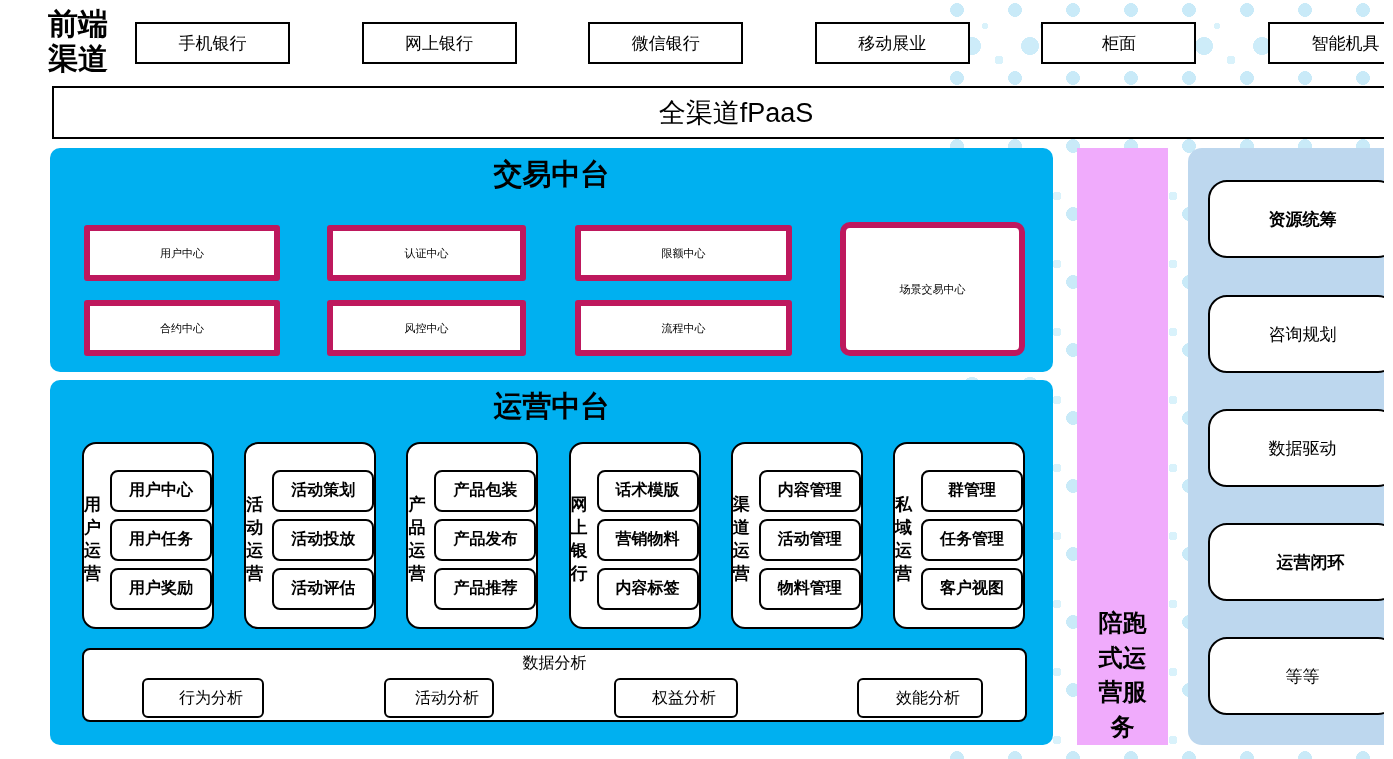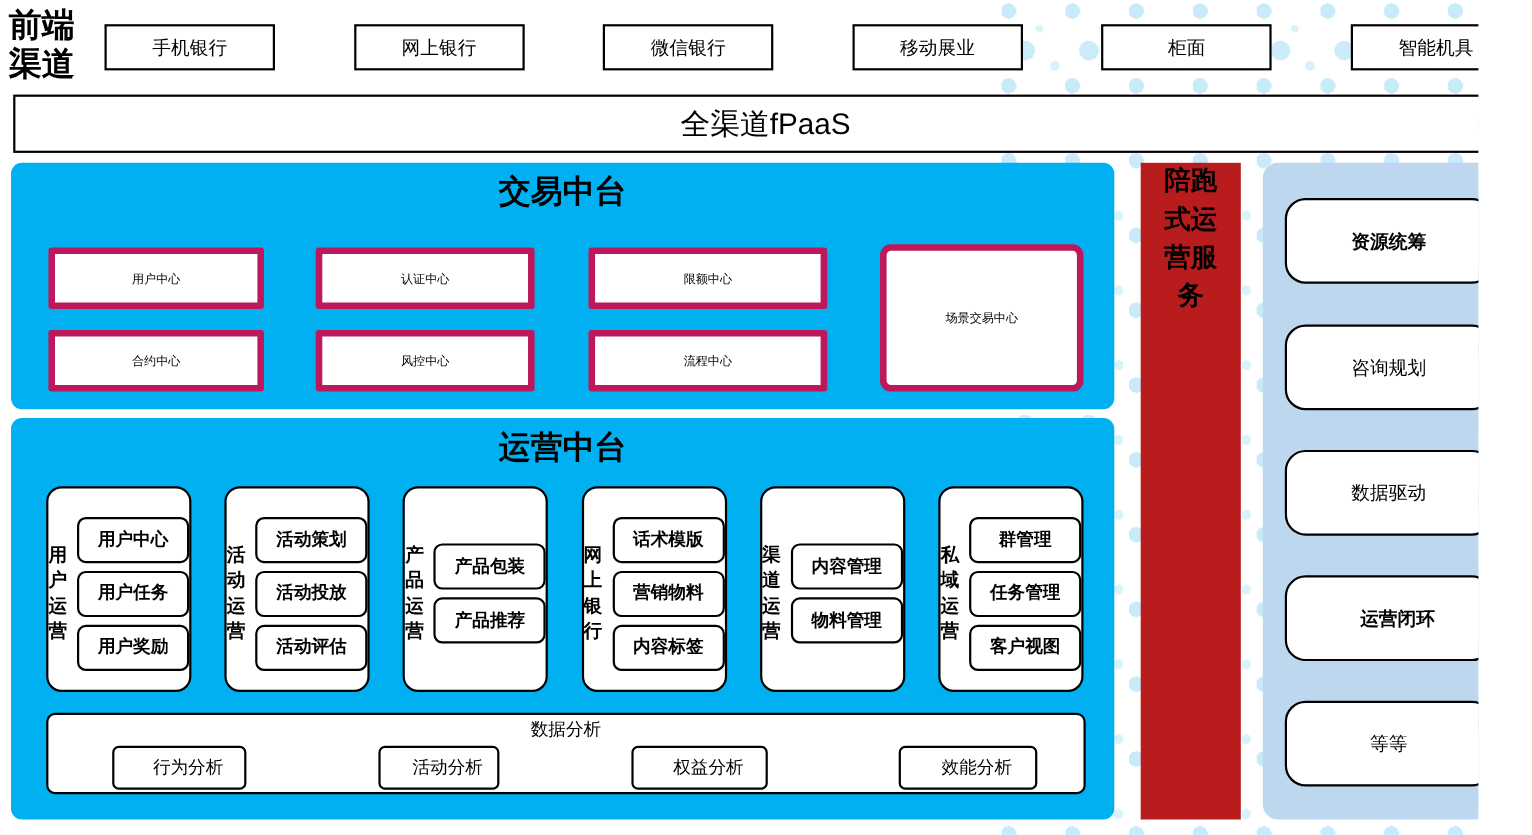--- a/index.html
+++ b/index.html
@@ -5,20 +5,21 @@
   * { margin: 0; padding: 0; box-sizing: border-box; }
   html, body { background: #ffffff; }
   body { font-family: "Liberation Sans", sans-serif; color: #000; }
 
   .canvas {
     position: relative;
     width: 1344px;
     height: 759px;
     background: #ffffff;
     overflow: hidden;
+    margin-left: 40px;
   }
 
   
   .dots {
     position: absolute;
     left: 905px; top: 0; width: 488px; height: 759px;
     background-image:
       radial-gradient(circle 7px  at 12px 10px, #c9eaf8 98%, transparent 100%),
       radial-gradient(circle 3.5px at 40px 26px, #d9f2fb 98%, transparent 100%),
       radial-gradient(circle 9px  at 27px 46px, #cdecf9 98%, transparent 100%),
@@ -148,22 +149,22 @@
     padding-left: 16px;
   }
   .a1 { left: 58px;  width: 122px; }
   .a2 { left: 300px; width: 110px; }
   .a3 { left: 530px; width: 124px; }
   .a4 { left: 773px; width: 126px; }
 
   .sidebar {
     position: absolute;
     left: 1037px; top: 148px; width: 91px; height: 597px;
-    background: #b91c1c;
-    display: flex; align-items: flex-start; justify-content: center;
+    background: #f0abfc;
+    display: flex; align-items: flex-end; justify-content: center;
   }
   .sidebar-text {
     width: 58px;
     font-size: 24px;
     font-weight: 600;
     line-height: 1.45;
     text-align: center;
     word-break: break-all;
   }
 
@@ -236,35 +237,37 @@
         <div class="gitems">
           <div class="gitem">活动策划</div>
           <div class="gitem">活动投放</div>
           <div class="gitem">活动评估</div>
         </div>
       </div>
       <div class="group">
         <div class="gtitle">产品运营</div>
         <div class="gitems">
           <div class="gitem">产品包装</div>
+          <div class="gitem">产品发布</div>
           <div class="gitem">产品推荐</div>
         </div>
       </div>
       <div class="group">
         <div class="gtitle">网上银行</div>
         <div class="gitems">
           <div class="gitem">话术模版</div>
           <div class="gitem">营销物料</div>
           <div class="gitem">内容标签</div>
         </div>
       </div>
       <div class="group">
         <div class="gtitle">渠道运营</div>
         <div class="gitems">
           <div class="gitem">内容管理</div>
+          <div class="gitem">活动管理</div>
           <div class="gitem">物料管理</div>
         </div>
       </div>
       <div class="group">
         <div class="gtitle">私域运营</div>
         <div class="gitems">
           <div class="gitem">群管理</div>
           <div class="gitem">任务管理</div>
           <div class="gitem">客户视图</div>
         </div>

